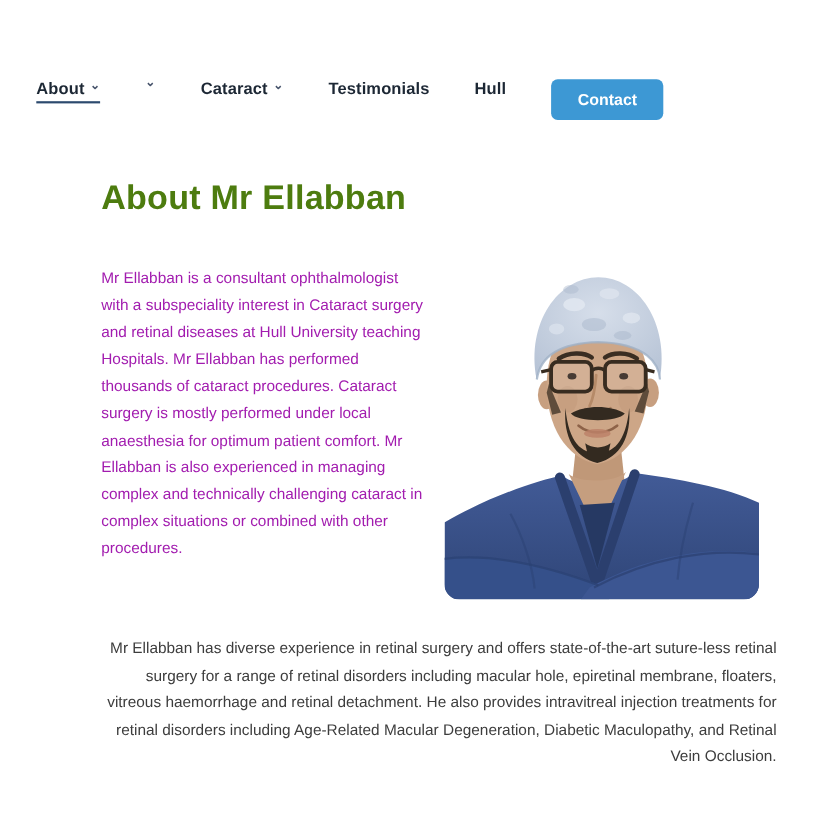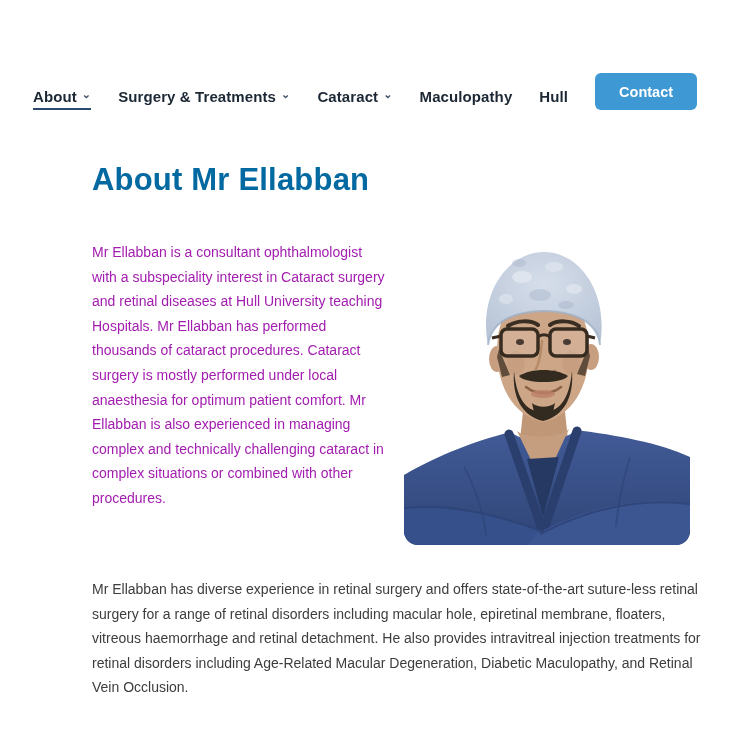--- a/index.html
+++ b/index.html
@@ -5,21 +5,21 @@
   html,body{margin:0;padding:0;}
   body{
     width:750px;height:750px;background:#ffffff;position:relative;
     font-family:"Liberation Sans",sans-serif;overflow:hidden;
   }
   .page{position:absolute;inset:0;background:#ffffff;}
 
   
   .navbar{
     position:absolute;left:33px;top:72px;height:38px;
-    display:flex;align-items:flex-end;gap:27px;white-space:nowrap;
+    display:flex;align-items:flex-start;gap:41px;white-space:nowrap;
   }
   .nav-item{
     display:inline-flex;align-items:center;gap:5px;
     font-size:15px;font-weight:600;color:#1c2734;cursor:pointer;
     padding-bottom:3px;border-bottom:2px solid transparent;
     letter-spacing:.1px;
   }
   .nav-item.active{border-bottom-color:#2c4a6e;}
   .chevron{
     font-size:11px;color:#45526a;line-height:1;transform:translateY(-2px);
@@ -27,56 +27,55 @@
   .contact-btn{
     display:inline-flex;align-items:center;justify-content:center;
     background:#3d98d4;color:#ffffff;border:none;border-radius:6px;
     font-family:"Liberation Sans",sans-serif;
     font-size:14.5px;font-weight:600;padding:0 24px;height:37px;cursor:pointer;
   }
 
   
   .page-title{
     position:absolute;left:92px;top:162px;margin:0;
-    font-size:31px;font-weight:700;color:#0369a1;letter-spacing:.2px;
+    font-size:31px;font-weight:700;color:#4d7c0f;letter-spacing:.2px;
   }
   .intro-para{
     position:absolute;left:92px;top:240px;width:294px;margin:0;
     font-size:14px;line-height:24.6px;color:#a21caf;
   }
   .body-para{
     position:absolute;left:92px;top:577px;width:614px;margin:0;
-    font-size:14px;line-height:24.6px;color:#3d3d3d;
+    font-size:14px;line-height:24.6px;color:#3d3d3d;text-align:right;
   }
   .portrait{
     position:absolute;left:404px;top:245px;width:286px;height:300px;
     border-radius:14px;overflow:hidden;background:#ffffff;
   }
   .portrait svg{display:block;width:100%;height:100%;}
 </style>
 </head>
 <body>
 
 <div class="page">
 
   <nav class="navbar">
     <div class="nav-item active">
       <span>About</span>
       <span class="chevron">⌄</span>
     </div>
     <div class="nav-item">
-      <span>Surgery &amp; Treatments</span>
       <span class="chevron">⌄</span>
     </div>
     <div class="nav-item">
       <span>Cataract</span>
       <span class="chevron">⌄</span>
     </div>
     <div class="nav-item">
-      <span>Maculopathy</span>
+      <span>Testimonials</span>
     </div>
     <div class="nav-item">
       <span>Hull</span>
     </div>
     <button class="contact-btn">Contact</button>
   </nav>
 
   <h1 class="page-title">About Mr Ellabban</h1>
 
   <p class="intro-para">Mr Ellabban is a consultant ophthalmologist with a subspeciality interest in Cataract surgery and retinal diseases at Hull University teaching Hospitals. Mr Ellabban has performed thousands of cataract procedures. Cataract surgery is mostly performed under local anaesthesia for optimum patient comfort. Mr Ellabban is also experienced in managing complex and technically challenging cataract in complex situations or combined with other procedures.</p>

